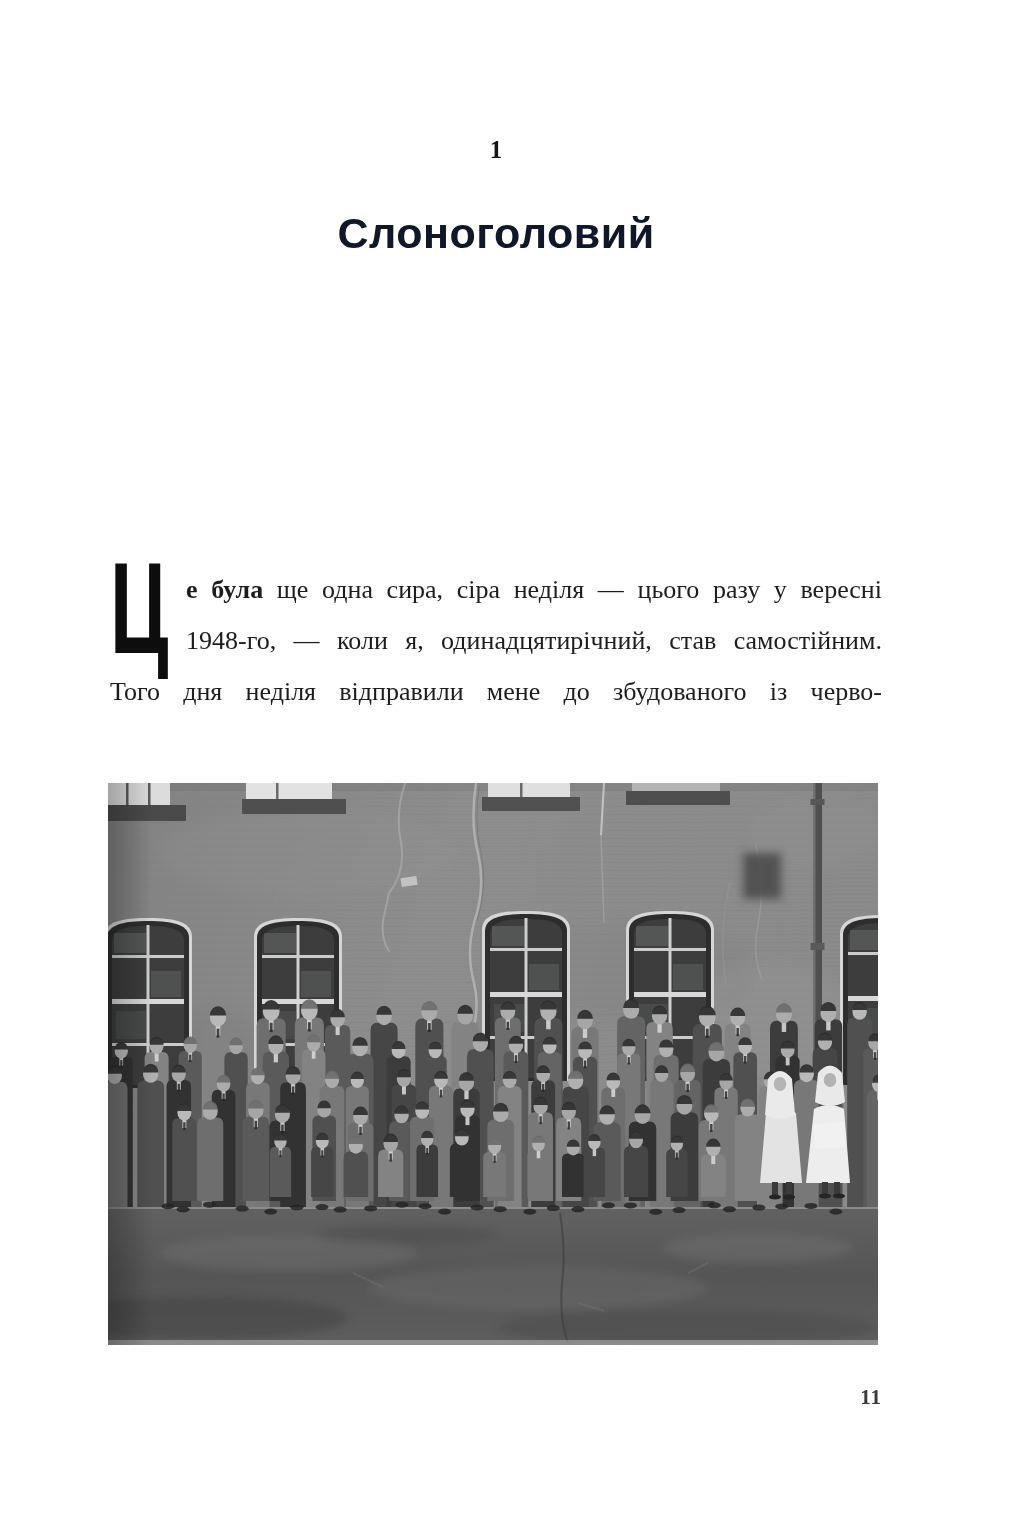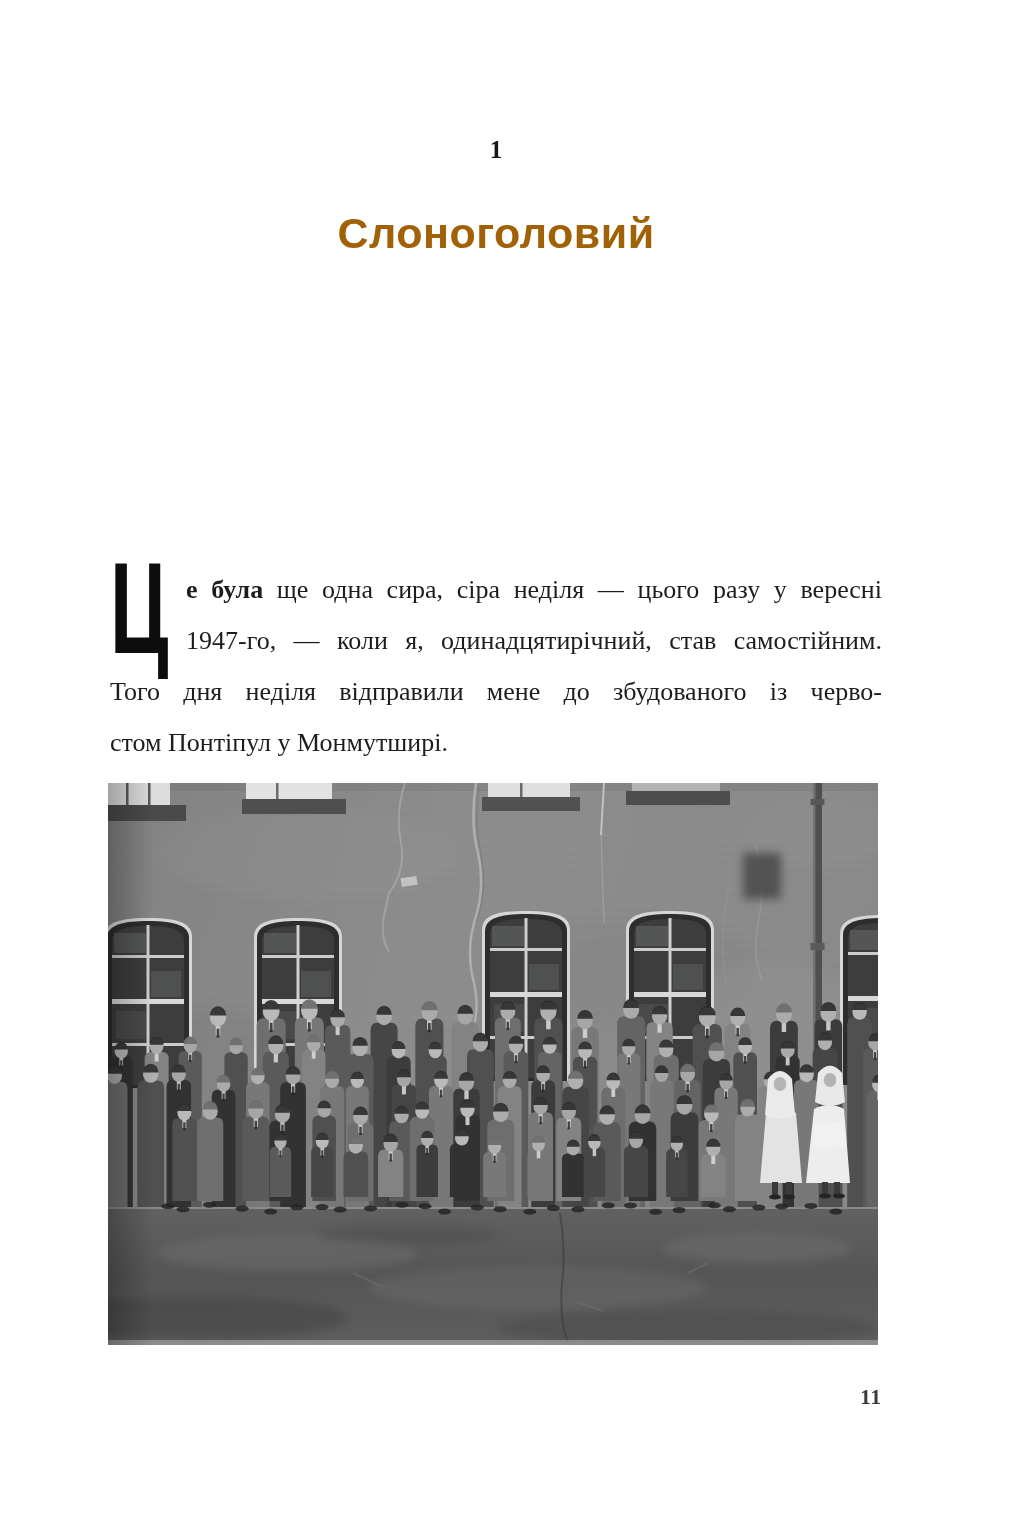--- a/index.html
+++ b/index.html
@@ -6,21 +6,21 @@
   .page{
     position:relative;width:1024px;height:1536px;background:#ffffff;overflow:hidden;
     font-family:"Liberation Serif",serif;color:#1c1c1c;
   }
   .chapter-number{
     position:absolute;left:110px;top:136px;width:772px;
     text-align:center;font:700 25px/1.1 "Liberation Serif",serif;color:#161616;
   }
   .chapter-title{
     position:absolute;left:60px;top:210px;width:872px;
-    text-align:center;font:700 43px/1.1 "Liberation Sans",sans-serif;color:#a16207;
+    text-align:center;font:700 43px/1.1 "Liberation Sans",sans-serif;color:#0f172a;
     letter-spacing:.5px;
   }
   .paragraph{
     position:absolute;left:110px;top:556px;width:772px;
     font:26px/35px "Liberation Serif",serif;color:#1d1d1d;
   }
   .drop-float{float:left;width:76px;height:105px;}
   .drop-cap{
     display:block;font:700 129px/105px "Liberation Sans",sans-serif;color:#0d0d0d;
     transform:scaleX(.62);transform-origin:0 0;white-space:pre;
@@ -42,23 +42,22 @@
 
   <div class="chapter-number">1</div>
 
   <div class="chapter-title">Слоноголовий</div>
 
   <div class="paragraph">
     <span class="drop-float">
         <span class="drop-cap">Ц</span>
       </span>
     <div class="pline"><b>е була</b> <span>ще одна сира, сіра неділя — цього разу у вересні</span></div>
-    <div class="pline">1947-го, — коли я, одинадцятирічний, став самостійним.</div>
+    <div class="pline">1948-го, — коли я, одинадцятирічний, став самостійним.</div>
     <div class="pline">Того дня неділя відправили мене до збудованого із черво-</div>
-    <div class="pline last">стом Понтіпул у Монмутширі.</div>
   </div>
 
   <figure class="photo">
     <svg width="770" height="562" viewBox="0 0 770 562">
       <defs>
         <linearGradient id="wallg" x1="0" y1="0" x2="1" y2="0.25">
           <stop offset="0" stop-color="#828282"></stop>
           <stop offset="0.45" stop-color="#8d8d8d"></stop>
           <stop offset="1" stop-color="#8a8a8a"></stop>
         </linearGradient>

